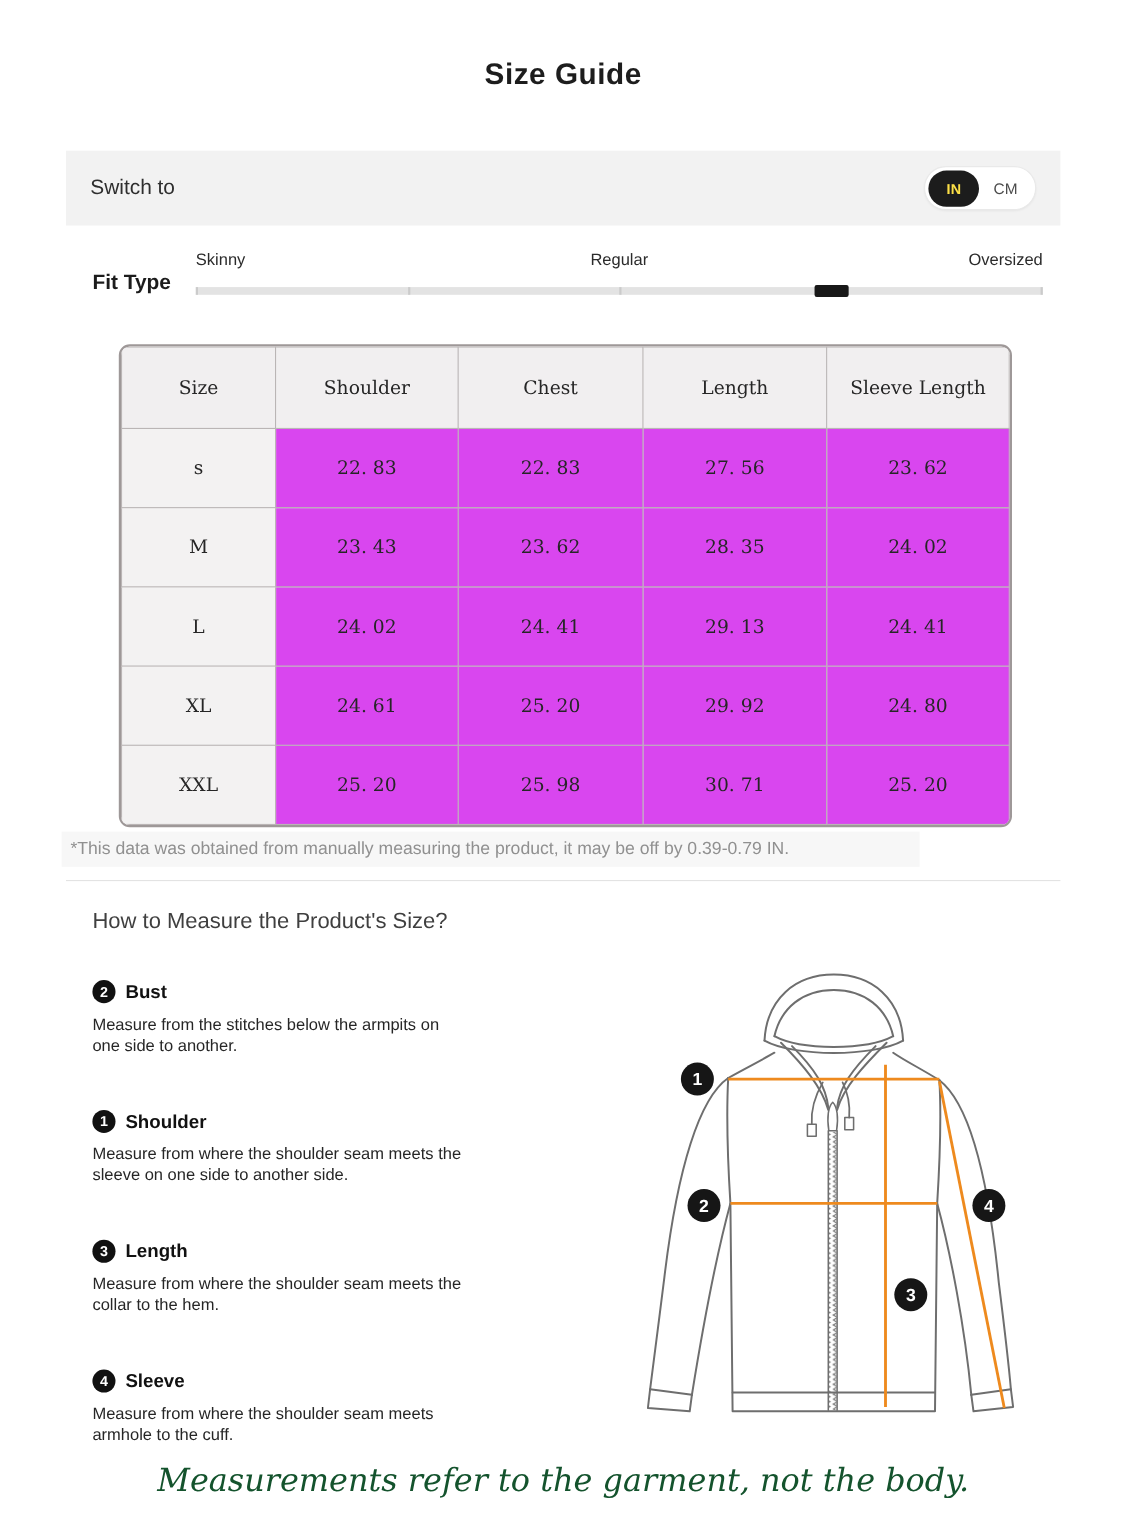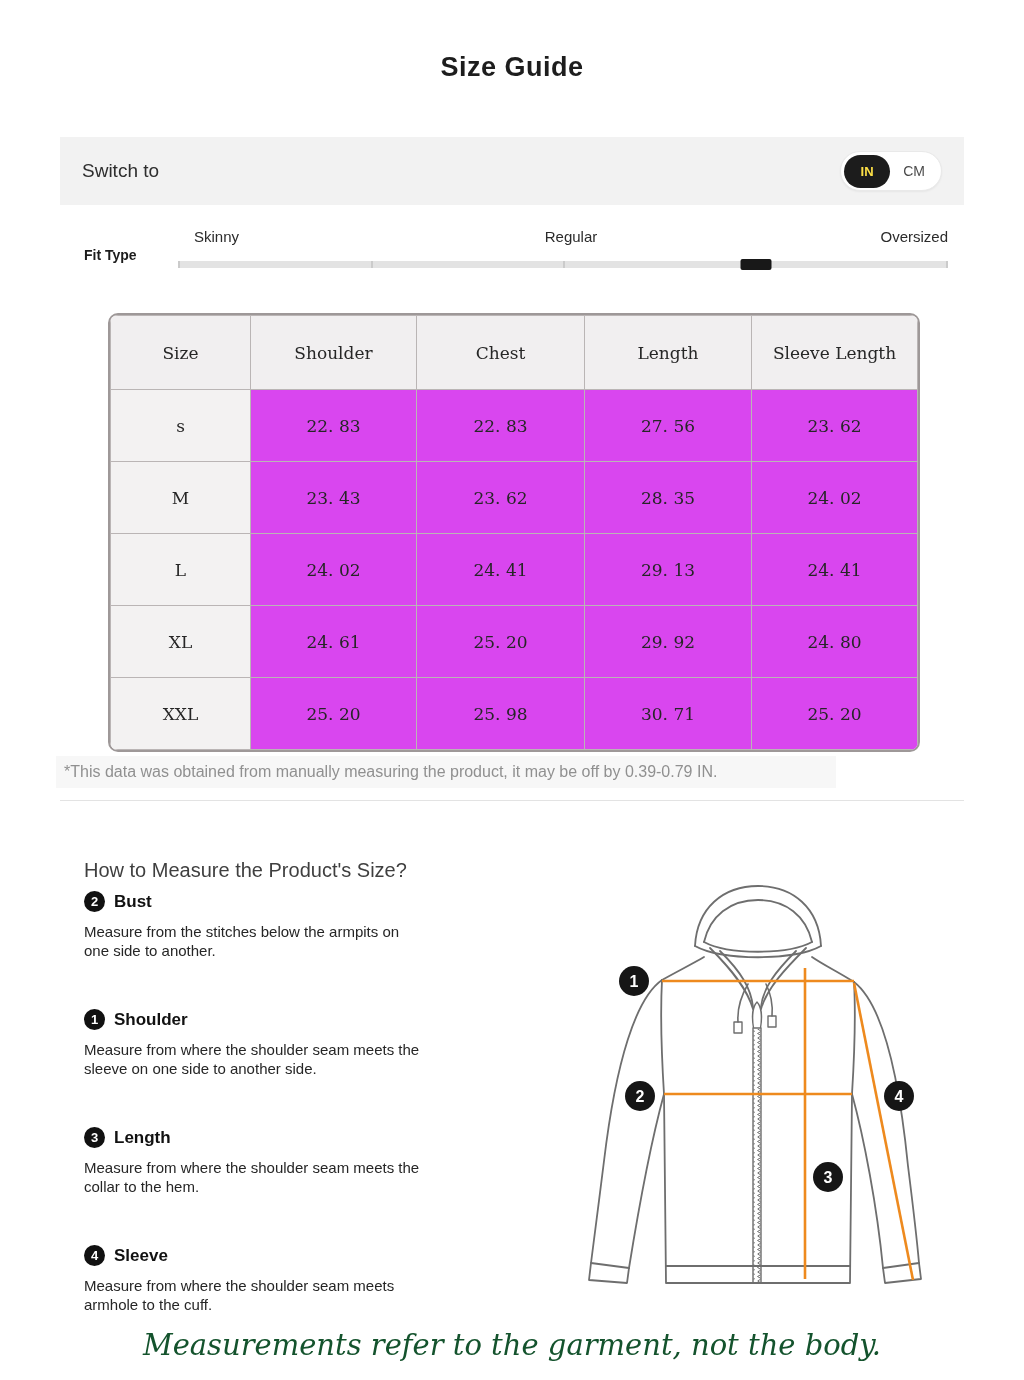--- a/index.html
+++ b/index.html
@@ -18,23 +18,23 @@
   .unit-toggle { background:#fff; border:1px solid #e9e9e9; border-radius:20px;
     height:40px; display:flex; align-items:center; padding:3px;
     box-shadow:0 1px 2px rgba(0,0,0,.05); }
   .unit-in { background:#1c1c1c; color:#fde047; border-radius:17px; min-width:46px; height:33px;
     display:flex; align-items:center; justify-content:center; font-size:13px; font-weight:bold;
     letter-spacing:.3px; cursor:pointer; }
   .unit-cm { color:#4b4b4b; font-size:14px; padding:0 13px; cursor:pointer; }
 
   
   .fit-row { position:absolute; top:228px; left:60px; width:904px; height:60px; }
-  .fit-label { position:absolute; left:24px; top:19px; font-size:14px; font-weight:bold; color:#1c1c1c; }
+  .fit-label { position:absolute; left:24px; top:19px; font-size:19px; font-weight:bold; color:#1c1c1c; }
   .fit-slider { position:absolute; left:118px; top:0; width:770px; }
-  .fit-labels { position:relative; height:20px; font-size:15px; color:#2b2b2b;margin-left:16px; }
+  .fit-labels { position:relative; height:20px; font-size:15px; color:#2b2b2b; }
   .fit-opt-0 { position:absolute; left:0; }
   .fit-opt-1 { position:absolute; left:50%; transform:translateX(-50%); }
   .fit-opt-2 { position:absolute; right:0; }
   .fit-track { position:relative; margin-top:13px; height:7px; background:#e3e3e3; }
   .fit-tick { position:absolute; top:0; width:2px; height:7px; background:#cbcbcb; }
   .fit-handle { position:absolute; top:-2px; left:75%; transform:translateX(-50%);
     width:31px; height:11px; background:#181818; border-radius:2px; cursor:pointer; }
 
   
   .table-wrap { position:absolute; top:313px; left:108px; width:812px;
@@ -45,21 +45,21 @@
   th { height:74px; background:#f1eff0; }
   td { height:72px; background:#d946ef; }
   td.size-col { background:#f3f2f2; }
   .c0{width:140px;} .c1{width:166px;} .c2{width:168px;} .c3{width:167px;}
 
   .table-note { position:absolute; top:756px; left:56px; width:780px; background:#f7f7f7;
     padding:7px 8px; font-size:16px; color:#909090; }
 
   .divider { position:absolute; top:800px; left:60px; width:904px; height:1px; background:#e3e3e3; }
 
-  .measure-heading { position:absolute; top:827px; left:84px; font-size:20px; color:#3f3f3f;margin-top:32px; }
+  .measure-heading { position:absolute; top:827px; left:84px; font-size:20px; color:#3f3f3f; }
 
   .measure-items { position:absolute; top:891px; left:84px; width:402px; }
   .m-item { margin-bottom:49px; }
   .m-head { display:flex; align-items:center; gap:9px; }
   .m-num { width:21px; height:21px; border-radius:50%; background:#111; color:#fff;
     font-size:13px; font-weight:bold; display:flex; align-items:center; justify-content:center;
     flex:0 0 auto; }
   .m-label { font-size:17px; font-weight:bold; color:#111; }
   .m-desc { margin-top:10px; font-size:15px; line-height:19px; color:#262626; white-space:pre-line; }
 

